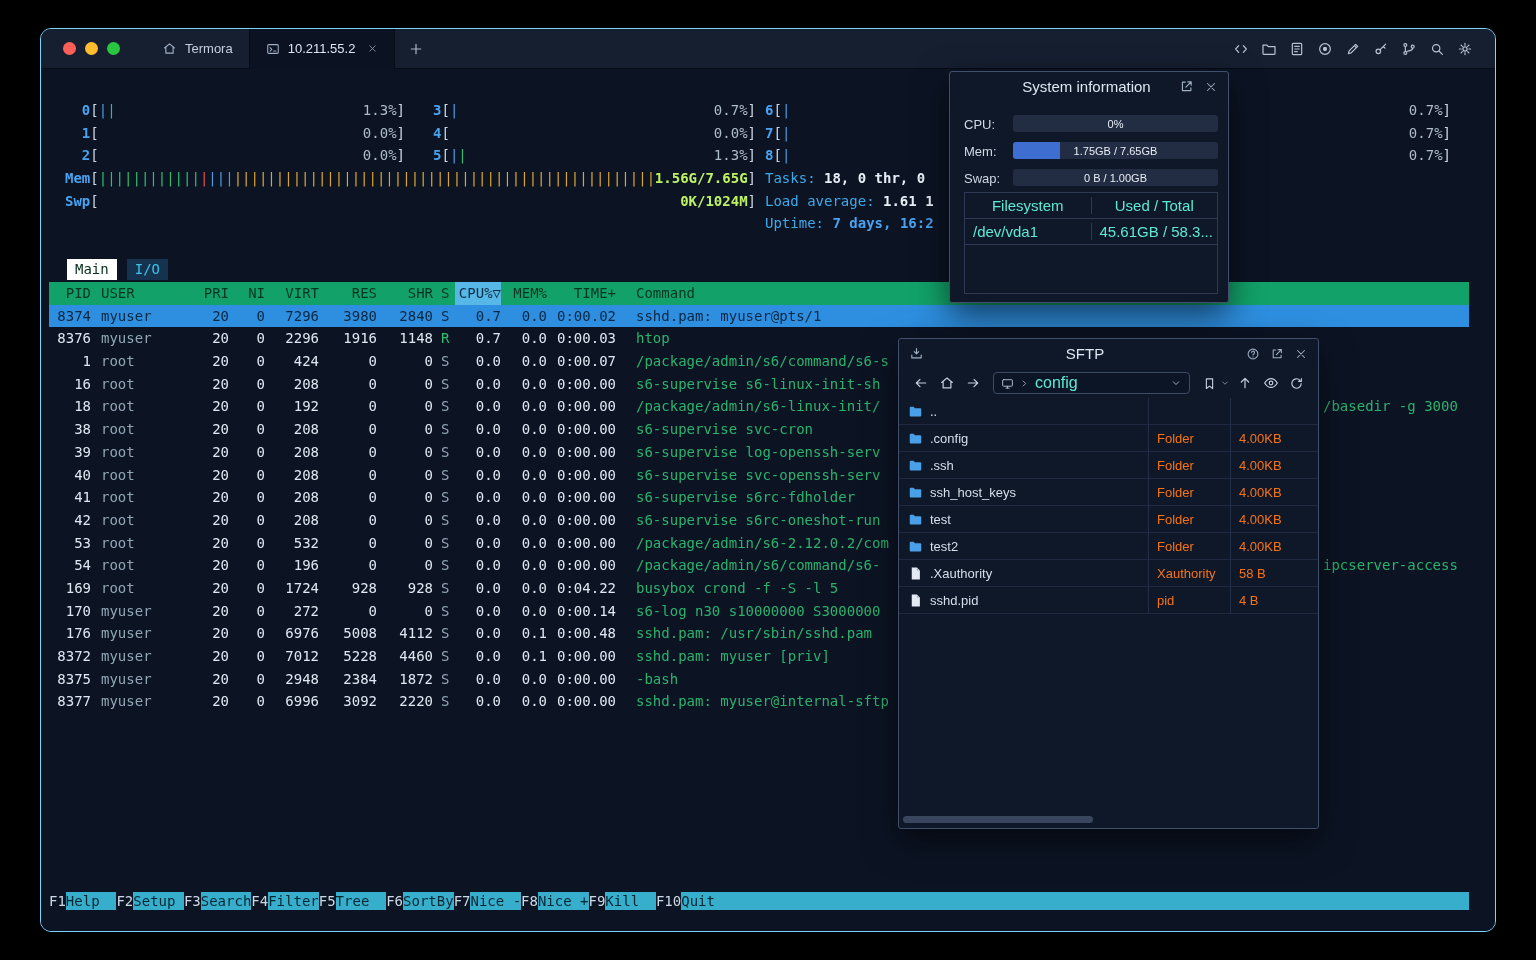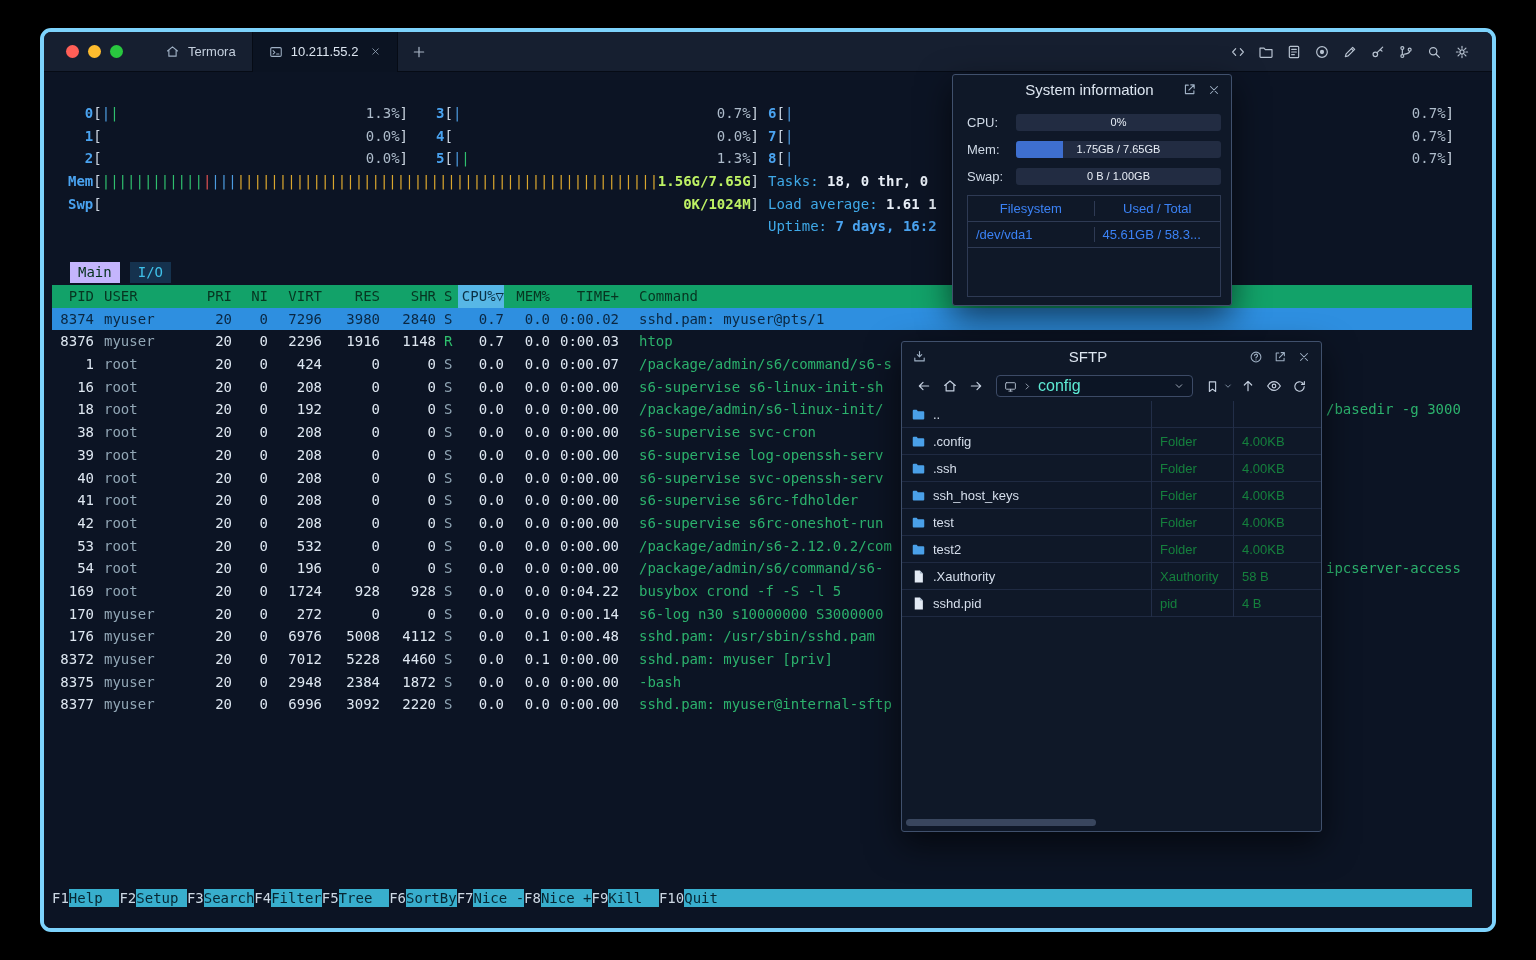--- a/index.html
+++ b/index.html
@@ -1,17 +1,17 @@
 <!DOCTYPE html>
 <html><head>
 <meta charset="utf-8">
 <style>
   *{margin:0;padding:0;box-sizing:border-box}
   html,body{width:1536px;height:960px;background:#000;overflow:hidden;font-family:"Liberation Sans",sans-serif}
-  .window{position:absolute;left:40px;top:28px;width:1456px;height:904px;background:#0c1424;border-radius:11px;overflow:hidden;box-shadow:0 24px 70px rgba(0,0,0,.75);border:4px solid #7dd3fc}
+  .window{position:absolute;left:40px;top:28px;width:1456px;height:904px;background:#0c1424;border-radius:11px;overflow:hidden;box-shadow:0 24px 70px rgba(0,0,0,.75);border:1px solid #7dd3fc}
   
   .titlebar{height:40px;background:#161f30;display:flex;align-items:center;border-bottom:1px solid #060b15}
   .lights{display:flex;gap:9px;padding-left:22px}
   .tl{width:13px;height:13px;border-radius:50%;display:inline-block}
   .tl.red{background:#ff5f57}.tl.yellow{background:#febc2e}.tl.green{background:#29c73f}
   .tab{display:flex;align-items:center;gap:8px;height:40px;padding:0 16px;color:#c4cfdd;font-size:13px}
   .hometab{margin-left:26px}
   .sessiontab{background:#0b1322;border-left:1px solid #060b15;border-right:1px solid #060b15;color:#dce5f0}
   .tabicon{display:flex;color:#9fb0c4}
   .tabclose{display:flex;color:#93a3b5;margin-left:4px;cursor:pointer}
@@ -26,21 +26,21 @@
   .mfill{flex:1}
   .mpct{color:#aebccb}
   .pipebox{flex:1;overflow:hidden;white-space:pre}
   .mval{color:#bef264;font-weight:bold}
   #right-info{position:absolute;left:724px;top:97px;line-height:22.7px;white-space:pre}
   .ilabel{color:#3fa9e8}
   .ivw{color:#e8eef6;font-weight:bold}
   .ivb{color:#4aa3f0;font-weight:bold}
   #view-tabs{position:absolute;left:26px;top:189px;display:flex;line-height:21px;height:21px}
   .vtab{padding:0 8px;margin-right:10px;background:#15324e;color:#3fc0e8;cursor:pointer}
-  .vactive{background:#c4b5fd;color:#05301c}
+  .vactive{background:#ffffff;color:#05301c}
   #ptable{position:absolute;left:8px;top:212px;width:1420px}
   .prow{position:relative;display:flex;line-height:22.7px;height:22.7px;white-space:pre;cursor:default}
   .pc{display:block;overflow:hidden}
   .ra{text-align:right}.la{text-align:left}
   .f-user,.f-s{color:#92a7b6}
   .running{color:#2fc06e !important}
   .cmd{margin-left:20px;color:#2cb26d;flex:1;overflow:visible}
   .ctail{position:absolute;left:1274px;top:0;color:#2cb26d}
   .phead-row{background:#12a269}
   .phead-row .pc{color:#073521}
@@ -54,47 +54,47 @@
   .fnlabel{background:#38aecd;color:#072733}
   .fnfill{flex:1;background:#38aecd}
   
   .panel{position:absolute;background:#0f1828;border:1px solid #40506c;border-radius:3px;box-shadow:0 12px 34px rgba(0,0,0,.6);z-index:20}
   .sysinfo{left:908px;top:42px;width:280px;height:232px}
   .sftp{left:857px;top:309px;width:421px;height:491px}
   .phead{display:flex;align-items:center;height:29px;padding:0 10px;gap:10px}
   .phspacer{width:34px}
   .ptitle{flex:1;text-align:center;font-size:15px;color:#dde6f1}
   .picon{display:flex;color:#9fb0c4;cursor:pointer}
-  .sirow{display:flex;align-items:center;height:26px;margin:1px 10px 1px 14px;gap:5px}
+  .sirow{display:flex;align-items:flex-end;height:26px;margin:1px 10px 1px 14px;gap:5px}
   .sirow:nth-of-type(2){margin-top:5px}
   .silabel{width:44px;font-size:13px;color:#cfd9e6}
   .sibar{flex:1;height:17px;background:#222c42;border-radius:3px;position:relative;overflow:hidden}
   .sifill{position:absolute;left:0;top:0;bottom:0;background:#3e6fd0;width:0}
   .sival{position:absolute;inset:0;display:flex;align-items:center;justify-content:center;font-size:11px;color:#e8eef6}
   .fstable{margin:6px 10px 0 14px;border:1px solid #2e3a54;height:102px;overflow:hidden}
-  .fsrow{display:flex;height:26px;align-items:center;border-bottom:1px solid #2e3a54;font-size:13px;color:#3b82f6}
+  .fsrow{display:flex;height:26px;align-items:center;border-bottom:1px solid #2e3a54;font-size:15px;color:#5eead4}
   .fsrow span{flex:1;padding:0 8px;overflow:hidden;white-space:nowrap}
   .fsrow span:first-child{border-right:1px solid #2e3a54}
   .fshead span{text-align:center}
   
   .stoolbar{display:flex;align-items:center;height:30px;padding:0 9px}
   .sticon{display:flex;color:#c3cede;padding:0 5px;cursor:pointer}
   .sticon.mini{padding:0 2px;margin-left:-4px;color:#9fb0c4}
   .crumb{flex:1;display:flex;align-items:center;height:22px;margin:0 7px;padding:0 7px;gap:5px;border:1px solid #3c4a66;border-radius:4px;background:#0c1525;color:#aeb9c8;cursor:pointer}
   .cicn{display:flex}
   .cpath{flex:1;font-size:16px;color:#5eead4}
   .fhead{display:grid;grid-template-columns:1fr 82px 87px;height:27px;align-items:center;background:#131e32;border-top:1px solid #2e3a54;border-bottom:1px solid #2e3a54;font-size:13px;color:#dde6f1;margin-top:1px}
   .fhead span{text-align:center;border-right:1px solid #2e3a54;line-height:26px;cursor:pointer}
   .fhead span:last-child{border-right:none}
   .frow{display:grid;grid-template-columns:1fr 82px 87px;height:27px;align-items:center;border-bottom:1px solid #1f2a42;font-size:13px;color:#d6dfec;cursor:default}
   .frow>span{overflow:hidden;white-space:nowrap;border-right:1px solid #222e48;height:27px;line-height:27px}
   .frow>span:last-child{border-right:none}
   .fname{display:flex;align-items:center;gap:7px;padding-left:9px}
   .fname .ficon{display:flex}
-  .ftype,.fsize{padding-left:8px;color:#15803d}
+  .ftype,.fsize{padding-left:8px;color:#f97316}
   .hscroll{position:absolute;left:4px;bottom:5px;width:190px;height:7px;border-radius:4px;background:#39465e;cursor:pointer}
 </style>
 </head>
 <body>
 
 <div class="window">
   <div class="titlebar">
     <div class="lights">
       <span class="tl red"></span>
       <span class="tl yellow"></span>

